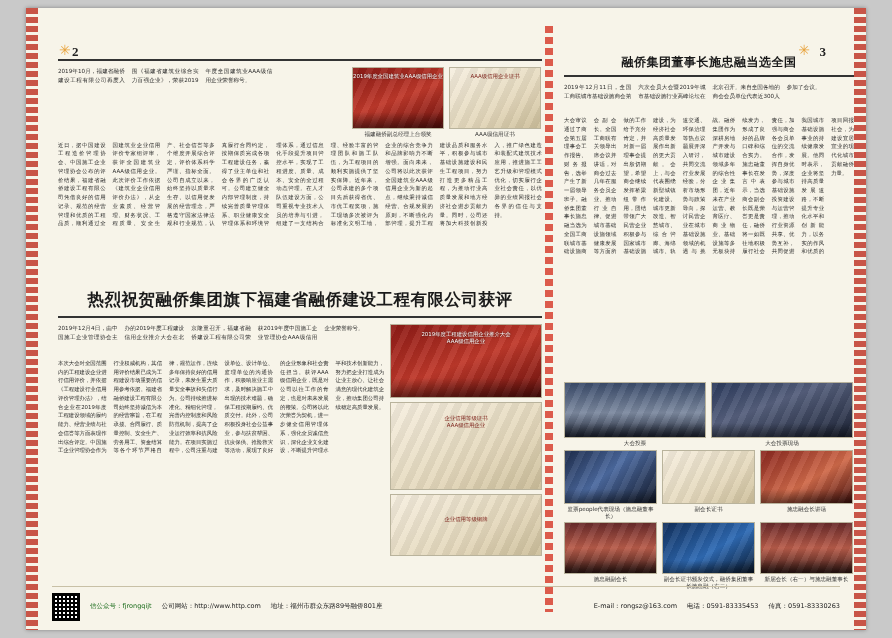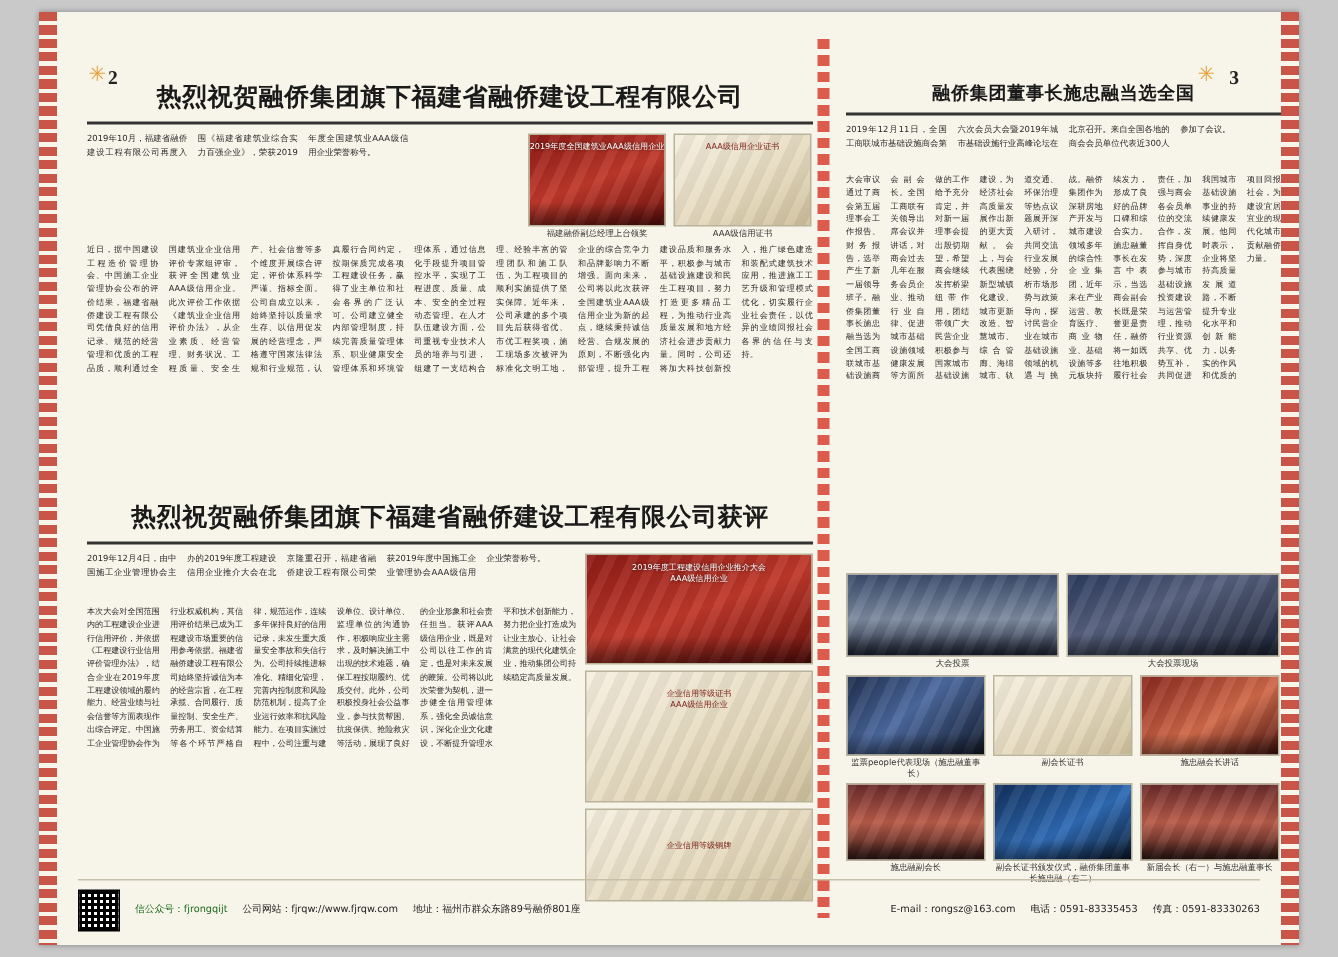--- a/index.html
+++ b/index.html
@@ -155,21 +155,20 @@
   <div class="center-divider"></div>
 
   <span class="star l">✳</span>
   <span class="pagenum left">2</span>
   <span class="star r">✳</span>
   <span class="pagenum right">3</span>
 
   <div class="col-left">
 
     <div>
-      <div class="headline l">热烈祝贺融侨集团旗下福建省融侨建设工程有限公司</div>
       <div class="rule"></div>
 
       <div style="display:flex; gap:6px;">
         <div style="flex:1 1 auto; min-width:0;">
           <div class="body-cols vcols" style="height:38px; column-count:4; font-size:5.6px;">2019年10月，福建省融侨建设工程有限公司再度入围《福建省建筑业综合实力百强企业》，荣获2019年度全国建筑业AAA级信用企业荣誉称号。</div>
         </div>
         <div style="flex:0 0 190px;">
           <div class="row">
             <div class="figure ph-red" style="width:92px;height:62px;">
               <div class="sheen"></div>
@@ -184,21 +183,21 @@
           <div class="row">
             <div class="cap" style="width:92px;">福建融侨副总经理上台领奖</div>
             <div class="cap" style="width:92px;">AAA级信用证书</div>
           </div>
         </div>
       </div>
 
       <div class="body-cols vcols" style="height:148px; margin-top:3px;">近日，据中国建设工程造价管理协会、中国施工企业管理协会公布的评价结果，福建省融侨建设工程有限公司凭借良好的信用记录、规范的经营管理和优质的工程品质，顺利通过全国建筑业企业信用评价专家组评审，获评全国建筑业AAA级信用企业。此次评价工作依据《建筑业企业信用评价办法》，从企业素质、经营管理、财务状况、工程质量、安全生产、社会信誉等多个维度开展综合评定，评价体系科学严谨、指标全面。公司自成立以来，始终坚持以质量求生存、以信用促发展的经营理念，严格遵守国家法律法规和行业规范，认真履行合同约定，按期保质完成各项工程建设任务，赢得了业主单位和社会各界的广泛认可。公司建立健全内部管理制度，持续完善质量管理体系、职业健康安全管理体系和环境管理体系，通过信息化手段提升项目管控水平，实现了工程进度、质量、成本、安全的全过程动态管理。在人才队伍建设方面，公司重视专业技术人员的培养与引进，组建了一支结构合理、经验丰富的管理团队和施工队伍，为工程项目的顺利实施提供了坚实保障。近年来，公司承建的多个项目先后获得省优、市优工程奖项，施工现场多次被评为标准化文明工地，企业的综合竞争力和品牌影响力不断增强。面向未来，公司将以此次获评全国建筑业AAA级信用企业为新的起点，继续秉持诚信经营、合规发展的原则，不断强化内部管理，提升工程建设品质和服务水平，积极参与城市基础设施建设和民生工程项目，努力打造更多精品工程，为推动行业高质量发展和地方经济社会进步贡献力量。同时，公司还将加大科技创新投入，推广绿色建造和装配式建筑技术应用，推进施工工艺升级和管理模式优化，切实履行企业社会责任，以优异的业绩回报社会各界的信任与支持。</div>
     </div>
 
-    <div style="margin-top:23px;">
+    <div style="margin-top:0;">
       <div class="headline l">热烈祝贺融侨集团旗下福建省融侨建设工程有限公司获评</div>
       <div class="rule"></div>
 
       <div style="display:flex; gap:6px;">
         <div style="flex:1 1 auto; min-width:0;">
           <div class="body-cols vcols6" style="height:32px; column-count:5; font-size:5.6px;">2019年12月4日，由中国施工企业管理协会主办的2019年度工程建设信用企业推介大会在北京隆重召开，福建省融侨建设工程有限公司荣获2019年度中国施工企业管理协会AAA级信用企业荣誉称号。</div>
           <div class="body-cols vcols6" style="height:196px; margin-top:3px;">本次大会对全国范围内的工程建设企业进行信用评价，并依据《工程建设行业信用评价管理办法》，结合企业在2019年度工程建设领域的履约能力、经营业绩与社会信誉等方面表现作出综合评定。中国施工企业管理协会作为行业权威机构，其信用评价结果已成为工程建设市场重要的信用参考依据。福建省融侨建设工程有限公司始终坚持诚信为本的经营宗旨，在工程承揽、合同履行、质量控制、安全生产、劳务用工、资金结算等各个环节严格自律，规范运作，连续多年保持良好的信用记录，未发生重大质量安全事故和失信行为。公司持续推进标准化、精细化管理，完善内控制度和风险防范机制，提高了企业运行效率和抗风险能力。在项目实施过程中，公司注重与建设单位、设计单位、监理单位的沟通协作，积极响应业主需求，及时解决施工中出现的技术难题，确保工程按期履约、优质交付。此外，公司积极投身社会公益事业，参与扶贫帮困、抗疫保供、抢险救灾等活动，展现了良好的企业形象和社会责任担当。获评AAA级信用企业，既是对公司以往工作的肯定，也是对未来发展的鞭策。公司将以此次荣誉为契机，进一步健全信用管理体系，强化全员诚信意识，深化企业文化建设，不断提升管理水平和技术创新能力，努力把企业打造成为让业主放心、让社会满意的现代化建筑企业，推动集团公司持续稳定高质量发展。</div>
         </div>
         <div style="flex:0 0 152px;">
           <div class="figure ph-red" style="width:152px;height:74px;">
@@ -294,20 +293,20 @@
         </div>
       </div>
     </div>
   </div>
 
   <div class="footer">
     <div class="qr"></div>
     <div class="item wx kv">
       <span>信公众号：fjrongqijt</span>
     </div>
-    <div class="item">公司网站：fjrqw://www.fjrqw.com</div>
+    <div class="item">公司网站：http://www.http.com</div>
     <div class="item">地址：福州市群众东路89号融侨801座</div>
     <div class="spacer"></div>
     <div class="item">E-mail：rongsz@163.com</div>
     <div class="item">电话：0591-83335453</div>
     <div class="item">传真：0591-83330263</div>
   </div>
 </div>
 
 </body></html>

